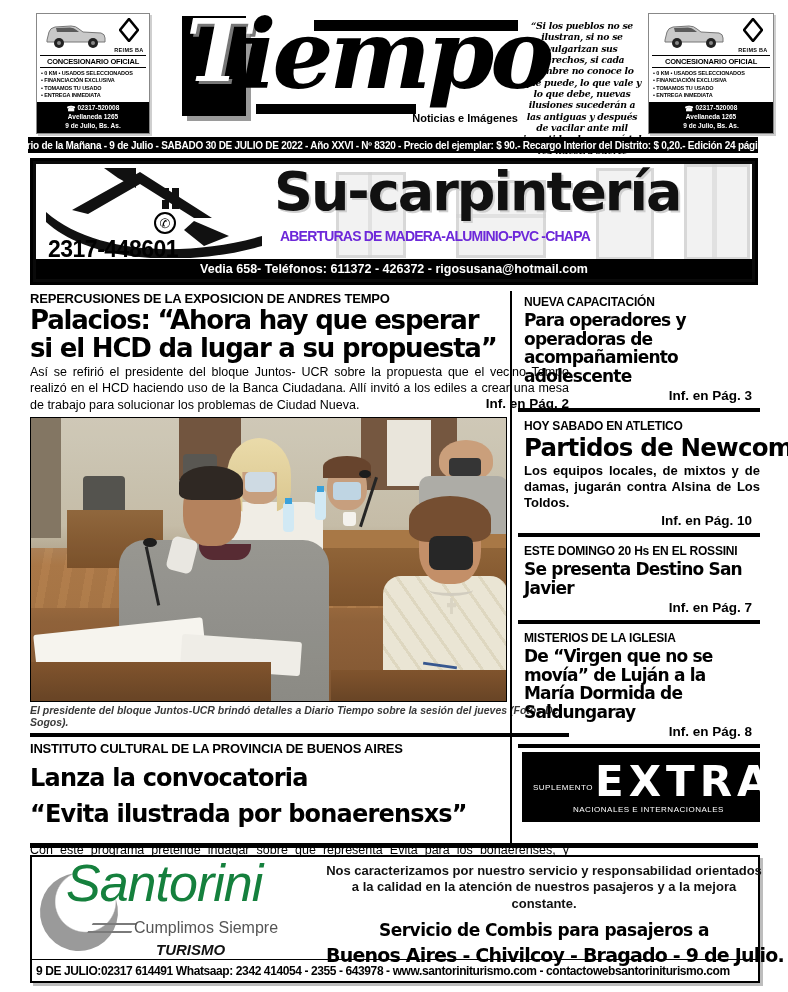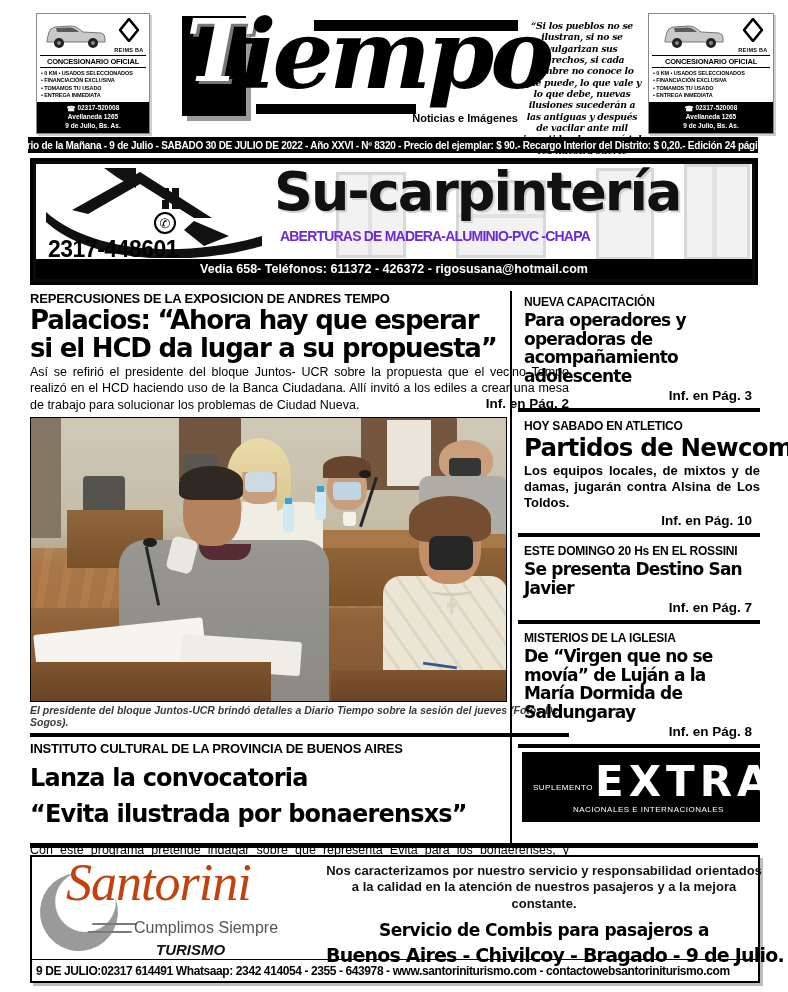--- a/index.html
+++ b/index.html
@@ -96,21 +96,21 @@
   .extra-title { position:absolute; left:72px; top:4px; font-family:"DejaVu Sans", sans-serif; font-weight:bold; font-size:42px; letter-spacing:5px; }
   .extra-sub { position:absolute; left:50px; top:52px; font-size:8px; letter-spacing:0.5px; }
 
   .bottom-rule { position:absolute; left:30px; top:843px; width:728px; height:5px; background:#000; }
 
   
   .sant-ad { position:absolute; left:30px; top:855px; width:730px; height:128px; border:2px solid #000; box-shadow:3px 3px 0 #bdbdbd; background:#fff; }
   .sant-logo { position:absolute; left:6px; top:4px; width:280px; height:95px; }
   .sant-moon { position:absolute; left:2px; top:12px; width:78px; height:78px; border-radius:50%;
     background:radial-gradient(circle at 62% 40%, #fff 0 44%, #9a9a9a 46%); transform:rotate(-18deg); }
-  .sant-name { position:absolute; left:28px; top:-8px; font-style:italic; font-size:52px; letter-spacing:-1px; color:#c2410c; font-family:Liberation Serif, serif; }
+  .sant-name { position:absolute; left:28px; top:-8px; font-style:italic; font-size:52px; letter-spacing:-1px; color:#15803d; font-family:Liberation Sans, sans-serif; }
   .sant-slogan { position:absolute; left:96px; top:58px; font-size:16px; color:#555; }
   .sant-swoosh { position:absolute; left:52px; top:62px; width:44px; height:10px; border-top:2px solid #7a7a7a; border-bottom:2px solid #7a7a7a; transform:skewX(-30deg); }
   .sant-division { position:absolute; left:118px; top:80px; font-style:italic; font-weight:bold; font-size:15px; color:#111; }
   .sant-right { position:absolute; left:294px; top:6px; width:436px; text-align:center; }
   .sant-p1 { font-size:13px; font-weight:bold; line-height:1.25; color:#111; }
   .sant-s1 { margin-top:8px; font-size:17px; font-weight:bold; font-family:"DejaVu Sans", sans-serif; letter-spacing:-0.5px; }
   .sant-s2 { margin-top:4px; font-size:19px; font-weight:bold; font-family:"DejaVu Sans", sans-serif; letter-spacing:-0.8px; white-space:nowrap; }
   .sant-contact { position:absolute; left:0; right:0; bottom:0; height:22px; border-top:1px solid #000;
     display:flex; align-items:center; padding-left:4px; font-weight:bold; font-size:12px; letter-spacing:-0.4px; white-space:nowrap; }
 </style>

